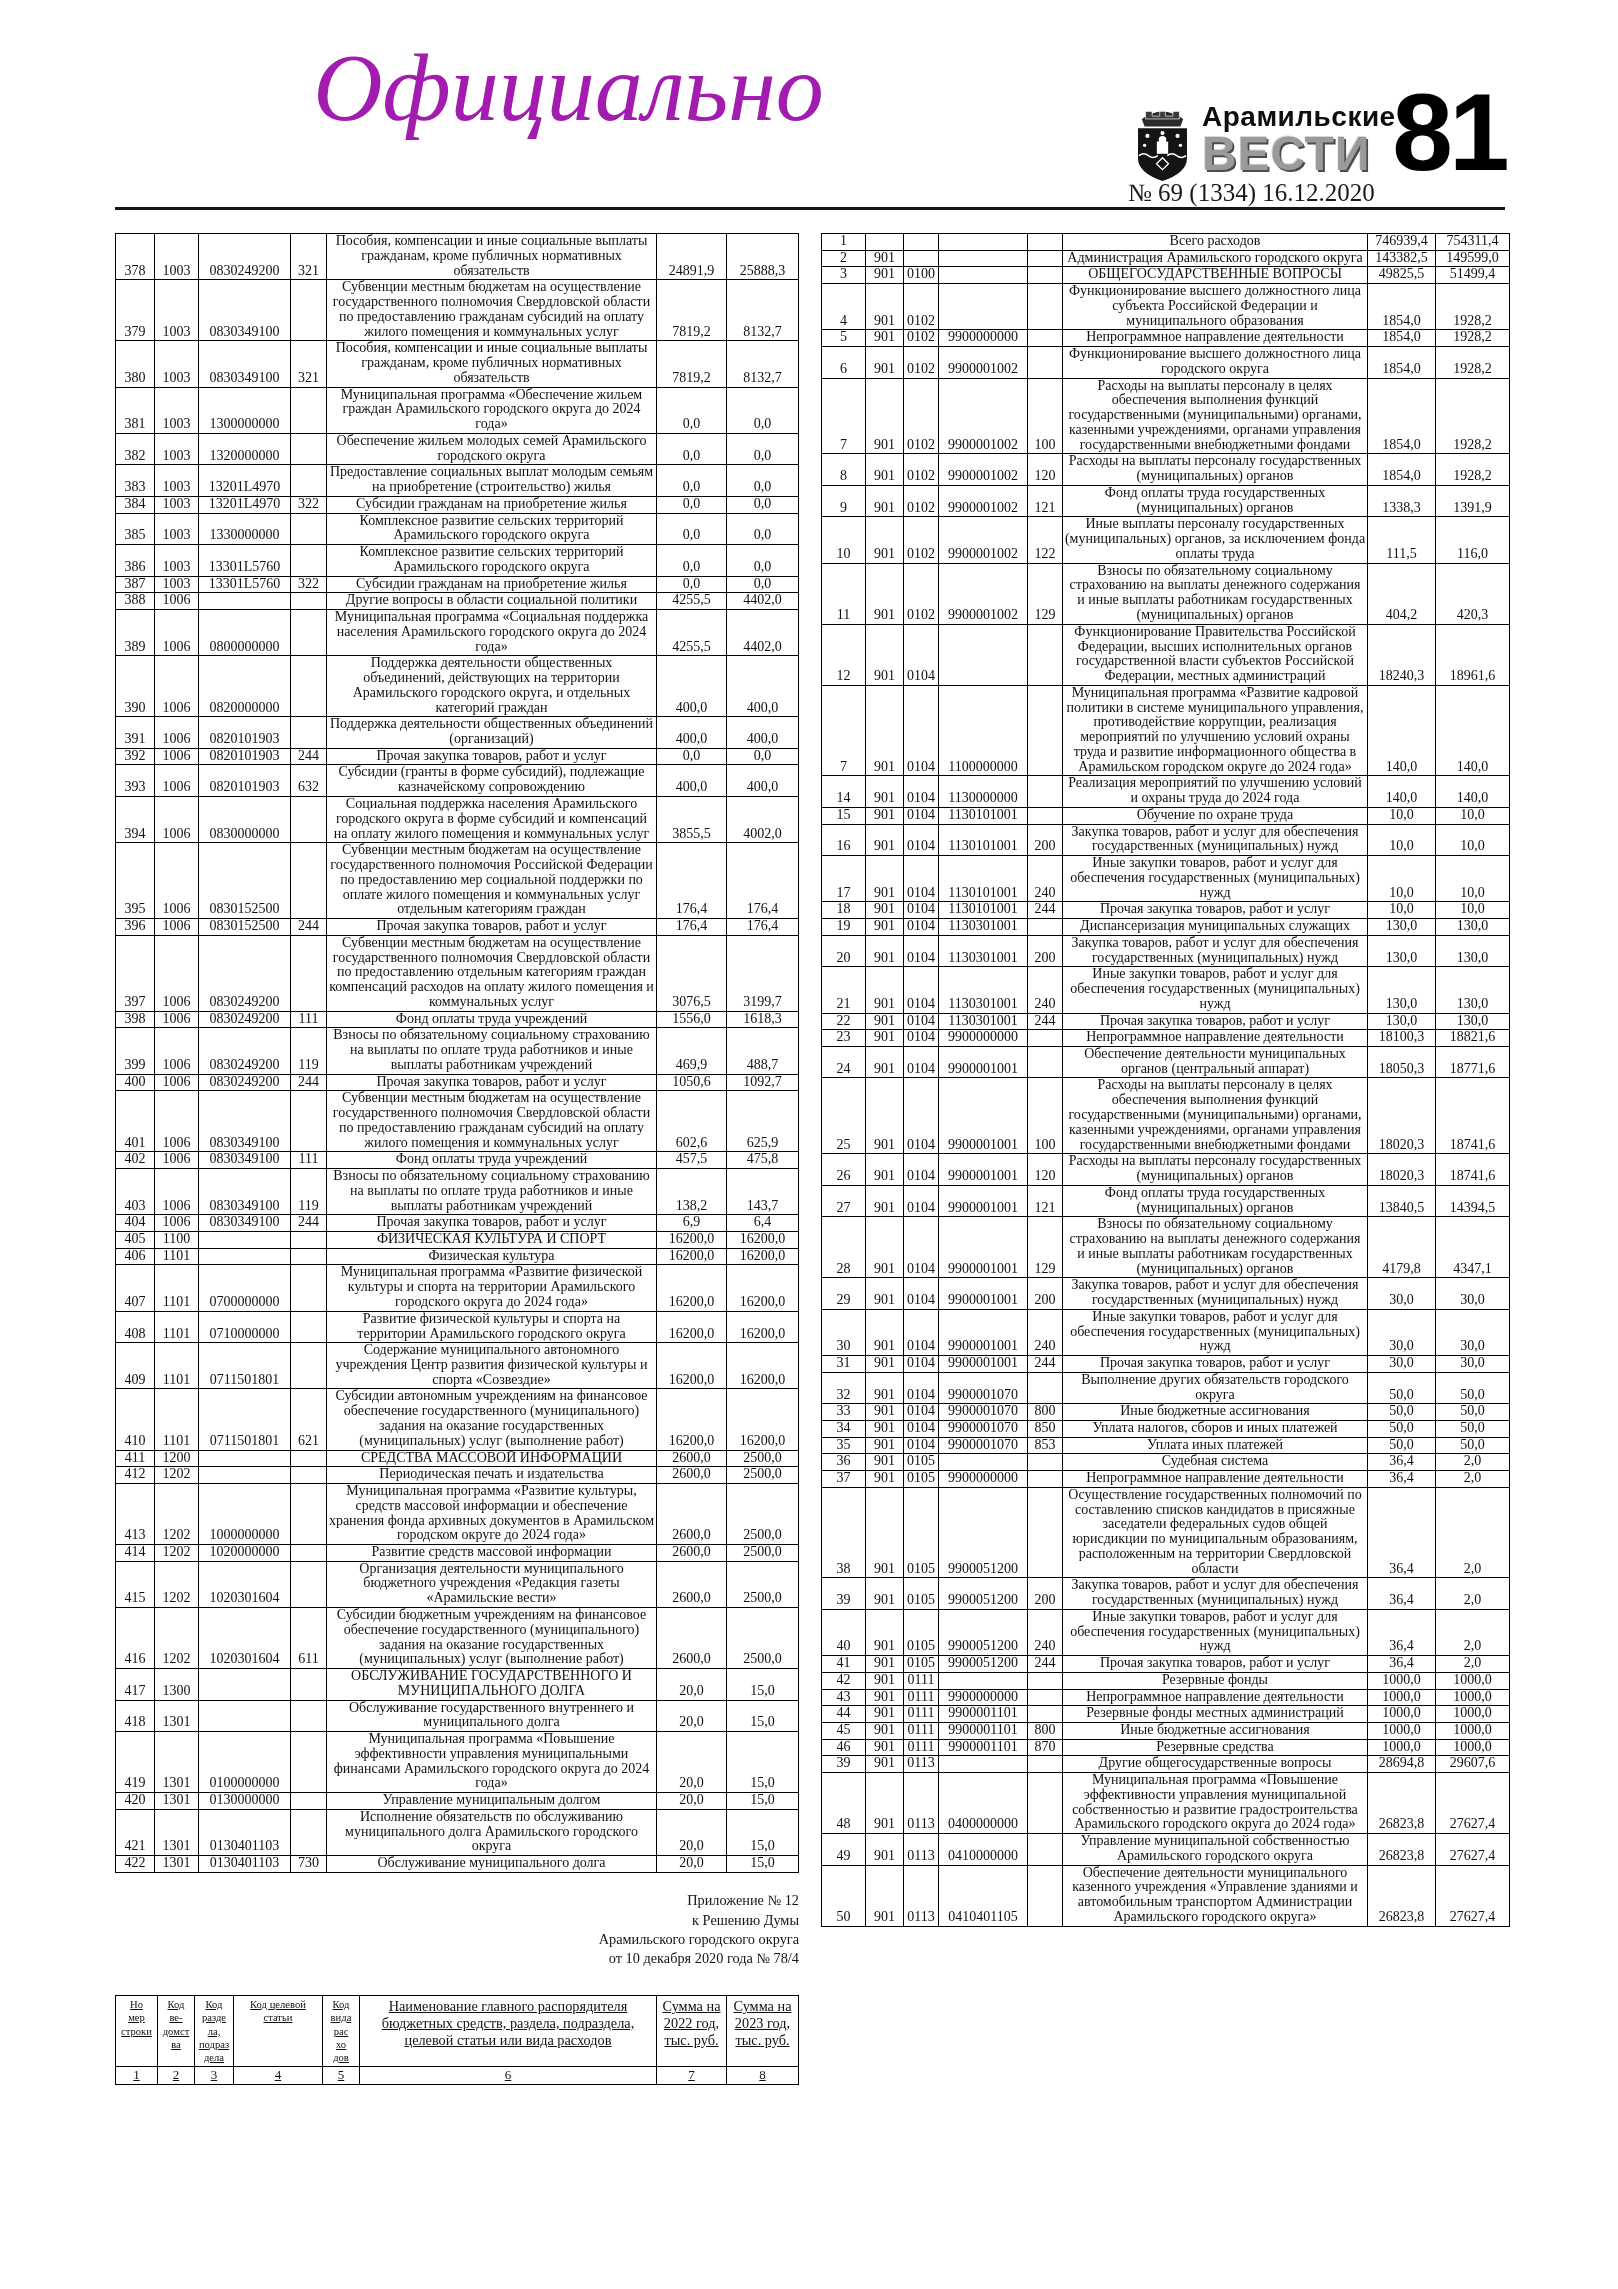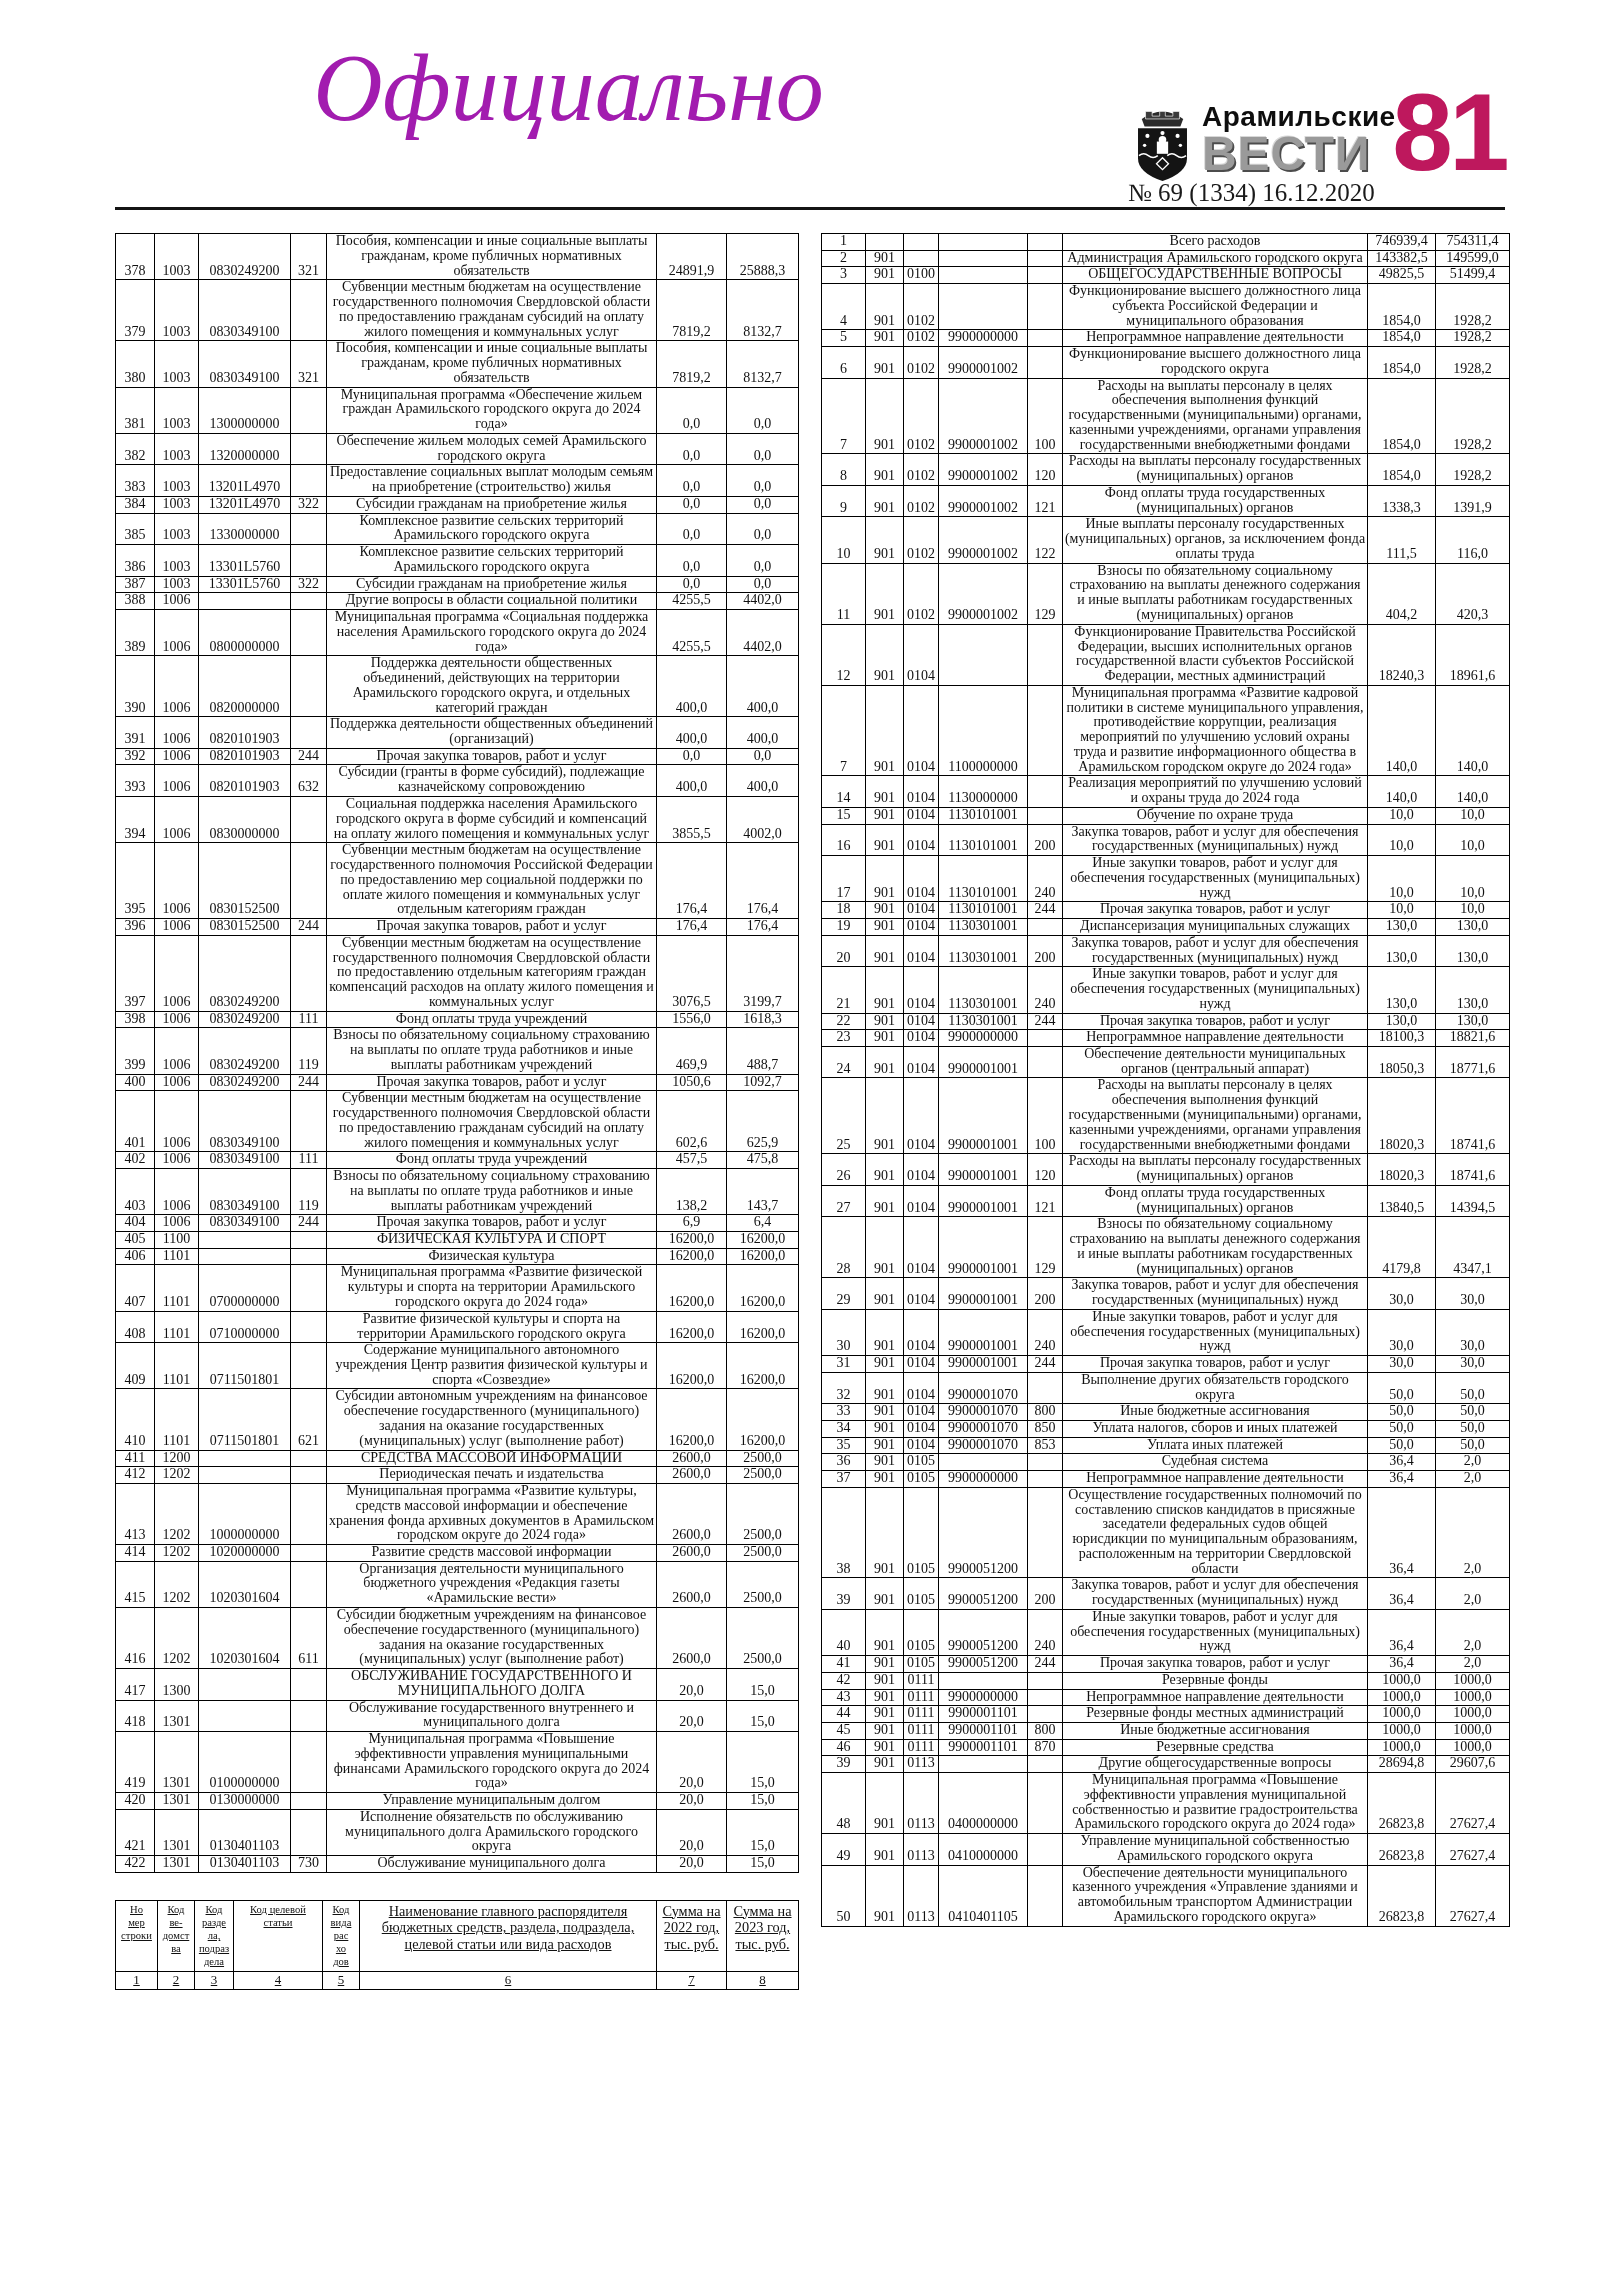--- a/index.html
+++ b/index.html
@@ -16,21 +16,21 @@
   .crest{position:absolute;left:1133px;top:102px;width:59px;height:81px;}
   .brand{position:absolute;left:1202px;top:103px;width:175px;font-family:"Liberation Sans","DejaVu Sans",sans-serif;}
   .brand-top{font-size:28px;font-weight:bold;color:#0e0e0e;letter-spacing:0.5px;line-height:1;}
   .brand-bottom{
     font-size:48px;font-weight:bold;color:#9a9a9a;line-height:.95;letter-spacing:0.9px;
     text-shadow:1.8px 1.8px 0 #4c4c4c, -0.9px -0.9px 0 #d8d8d8;
   }
   .page-number{
     position:absolute;left:1377px;top:78px;width:129px;text-align:right;
     font-family:"Liberation Sans","DejaVu Sans",sans-serif;
-    font-weight:bold;font-size:109px;line-height:1;color:#be185d;letter-spacing:-3.7px;
+    font-weight:bold;font-size:109px;line-height:1;color:#000000;letter-spacing:-3.7px;
   }
   .issue-line{position:absolute;left:1128px;top:179px;font-size:25px;color:#1a1a1a;}
   .head-rule{position:absolute;left:115px;top:207px;width:1390px;height:2.8px;background:#141414;}
 
   
   .col-left{position:absolute;left:115px;top:233px;width:684px;}
   .col-right{position:absolute;left:821px;top:233px;width:689px;}
 
   table.budget{border-collapse:collapse;table-layout:fixed;width:100%;
     font-size:14px;line-height:14.8px;}
@@ -493,20 +493,26 @@
           <td>1301</td>
           <td>0130401103</td>
           <td>730</td>
           <td>Обслуживание муниципального долга</td>
           <td>20,0</td>
           <td>15,0</td>
         </tr>
       </tbody>
   </table>
 
+  <div class="appendix">
+    <div>Приложение № 12</div>
+    <div>к Решению Думы</div>
+    <div>Арамильского городского округа</div>
+    <div>от 10 декабря 2020 года № 78/4</div>
+  </div>
 
 
   <table class="hdr">
     <colgroup>
       <col style="width:42px">
         <col style="width:37px">
         <col style="width:39px">
         <col style="width:89px">
       <col style="width:37px">
         <col style="width:297px">

